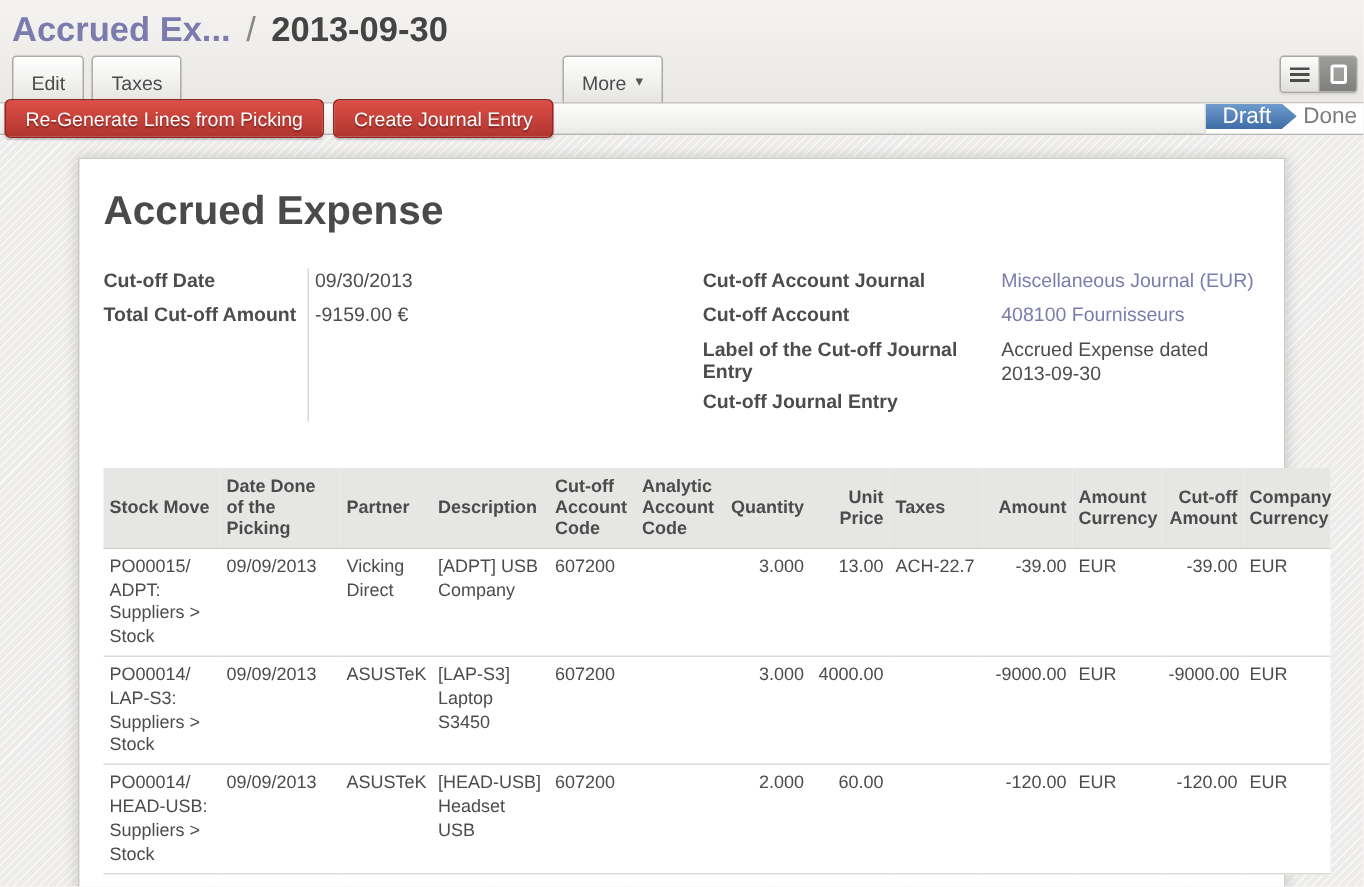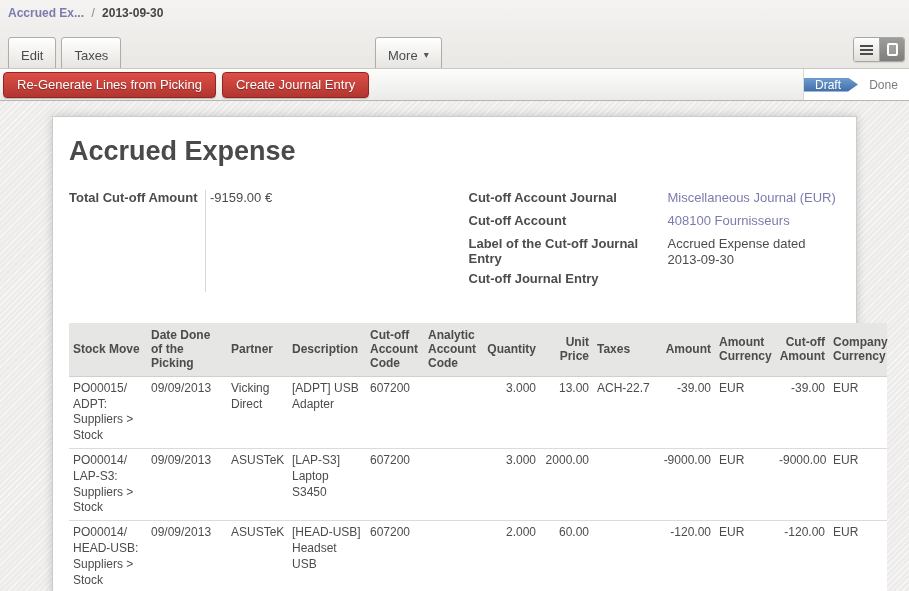--- a/index.html
+++ b/index.html
@@ -9,21 +9,21 @@
     color: #4c4c4c;
     background: #efeeec;
   }
   .screen { width: 909px; height: 591px; display: flex; flex-direction: column; overflow: hidden; }
 
   
   .tophead {
     background: linear-gradient(#f4f3f1, #e9e8e5);
     flex: 0 0 auto;
   }
-  .breadcrumb-bar { padding: 6px 8px 2px 8px; height: 30px; font-size: 12px; }
+  .breadcrumb-bar { padding: 6px 8px 2px 8px; height: 30px; font-size: 23px; }
   .crumb-link { color: #7c7bad; font-weight: bold; cursor: pointer; }
   .crumb-sep { color: #888; margin: 0 4px; font-weight: normal; }
   .crumb-current { color: #444; font-weight: bold; }
 
   .toolbar { position: relative; height: 38px; }
   .btn-group-left { position: absolute; left: 8px; top: 7px; display: flex; gap: 5px; }
   .o-btn {
     font-family: inherit;
     font-size: 13px; color: #4c4c4c;
     background: linear-gradient(#ffffff, #e2e1dd);
@@ -54,41 +54,41 @@
     background: repeating-linear-gradient(#4c4c4c 0 2px, transparent 2px 4px);
   }
   .icon-form {
     width: 11px; height: 13px;
     border: 2px solid #fff; border-radius: 2px;
     background: rgba(255,255,255,0.15);
   }
 
   
   .action-strip {
-    position: relative; flex: 0 0 auto; height: 33px;
+    position: relative; flex: 0 0 auto; height: 22px;
     background: linear-gradient(#fdfdfc, #eaeae7);
     border-top: 1px solid #c9c8c5;
     border-bottom: 1px solid #b7b6b3;
     display: flex; align-items: center; gap: 6px; padding-left: 3px;
   }
   .red-btn {
     font-family: inherit;
     font-size: 13px; color: #fff;
     background: linear-gradient(#dc4f46, #b23530);
     border: 1px solid #96231f;
     border-radius: 4px;
     padding: 4px 13px; height: 26px;
     cursor: pointer;
     text-shadow: 0 1px 1px rgba(0,0,0,0.35);
     box-shadow: 0 1px 1px rgba(0,0,0,0.2);
   }
   .statusbar {
     position: absolute; right: 0; top: 0; bottom: 0; width: 106px;
     background: #fff; border-left: 1px solid #d8d8d5;
-    display: flex; align-items: center; font-size: 12px;
+    display: flex; align-items: flex-start; font-size: 15px;
   }
   .state-draft {
     display: flex; align-items: center;
     color: #fff; padding: 0 17px 0 11px;
     background: linear-gradient(#6f9cce, #3e6da7);
     clip-path: polygon(0 0, calc(100% - 10px) 0, 100% 50%, calc(100% - 10px) 100%, 0 100%);
   }
   .state-done { flex: 1; display: flex; align-items: center; justify-content: center; color: #7b7b7b; }
 
   
@@ -183,20 +183,24 @@
       <span class="state-done">Done</span>
     </div>
   </div>
 
   <div class="content">
     <div class="sheet">
       <div class="sheet-title">Accrued Expense</div>
 
       <div class="fieldgroups">
         <div class="fg fg-left">
+          <div class="frow">
+            <label>Cut-off Date</label>
+            <span class="fval">09/30/2013</span>
+          </div>
           <div class="frow">
             <label>Total Cut-off Amount</label>
             <span class="fval">-9159.00 €</span>
           </div>
         </div>
         <div class="fg fg-right">
           <div class="frow">
             <label>Cut-off Account Journal</label>
             <a class="fval o-link">Miscellaneous Journal (EUR)</a>
           </div>
@@ -246,40 +250,40 @@
             <th>Amount Currency</th>
             <th class="num">Cut-off Amount</th>
             <th>Company Currency</th>
           </tr>
         </thead>
         <tbody>
           <tr>
             <td>PO00015/ ADPT: Suppliers &gt; Stock</td>
             <td>09/09/2013</td>
             <td>Vicking Direct</td>
-            <td>[ADPT] USB Adapter</td>
+            <td>[ADPT] USB Company</td>
             <td>607200</td>
             <td></td>
             <td class="num">3.000</td>
             <td class="num">13.00</td>
             <td>ACH-22.7</td>
             <td class="num">-39.00</td>
             <td>EUR</td>
             <td class="num">-39.00</td>
             <td>EUR</td>
           </tr>
           <tr>
             <td>PO00014/ LAP-S3: Suppliers &gt; Stock</td>
             <td>09/09/2013</td>
             <td>ASUSTeK</td>
             <td>[LAP-S3] Laptop S3450</td>
             <td>607200</td>
             <td></td>
             <td class="num">3.000</td>
-            <td class="num">2000.00</td>
+            <td class="num">4000.00</td>
             <td></td>
             <td class="num">-9000.00</td>
             <td>EUR</td>
             <td class="num">-9000.00</td>
             <td>EUR</td>
           </tr>
           <tr>
             <td>PO00014/ HEAD-USB: Suppliers &gt; Stock</td>
             <td>09/09/2013</td>
             <td>ASUSTeK</td>

